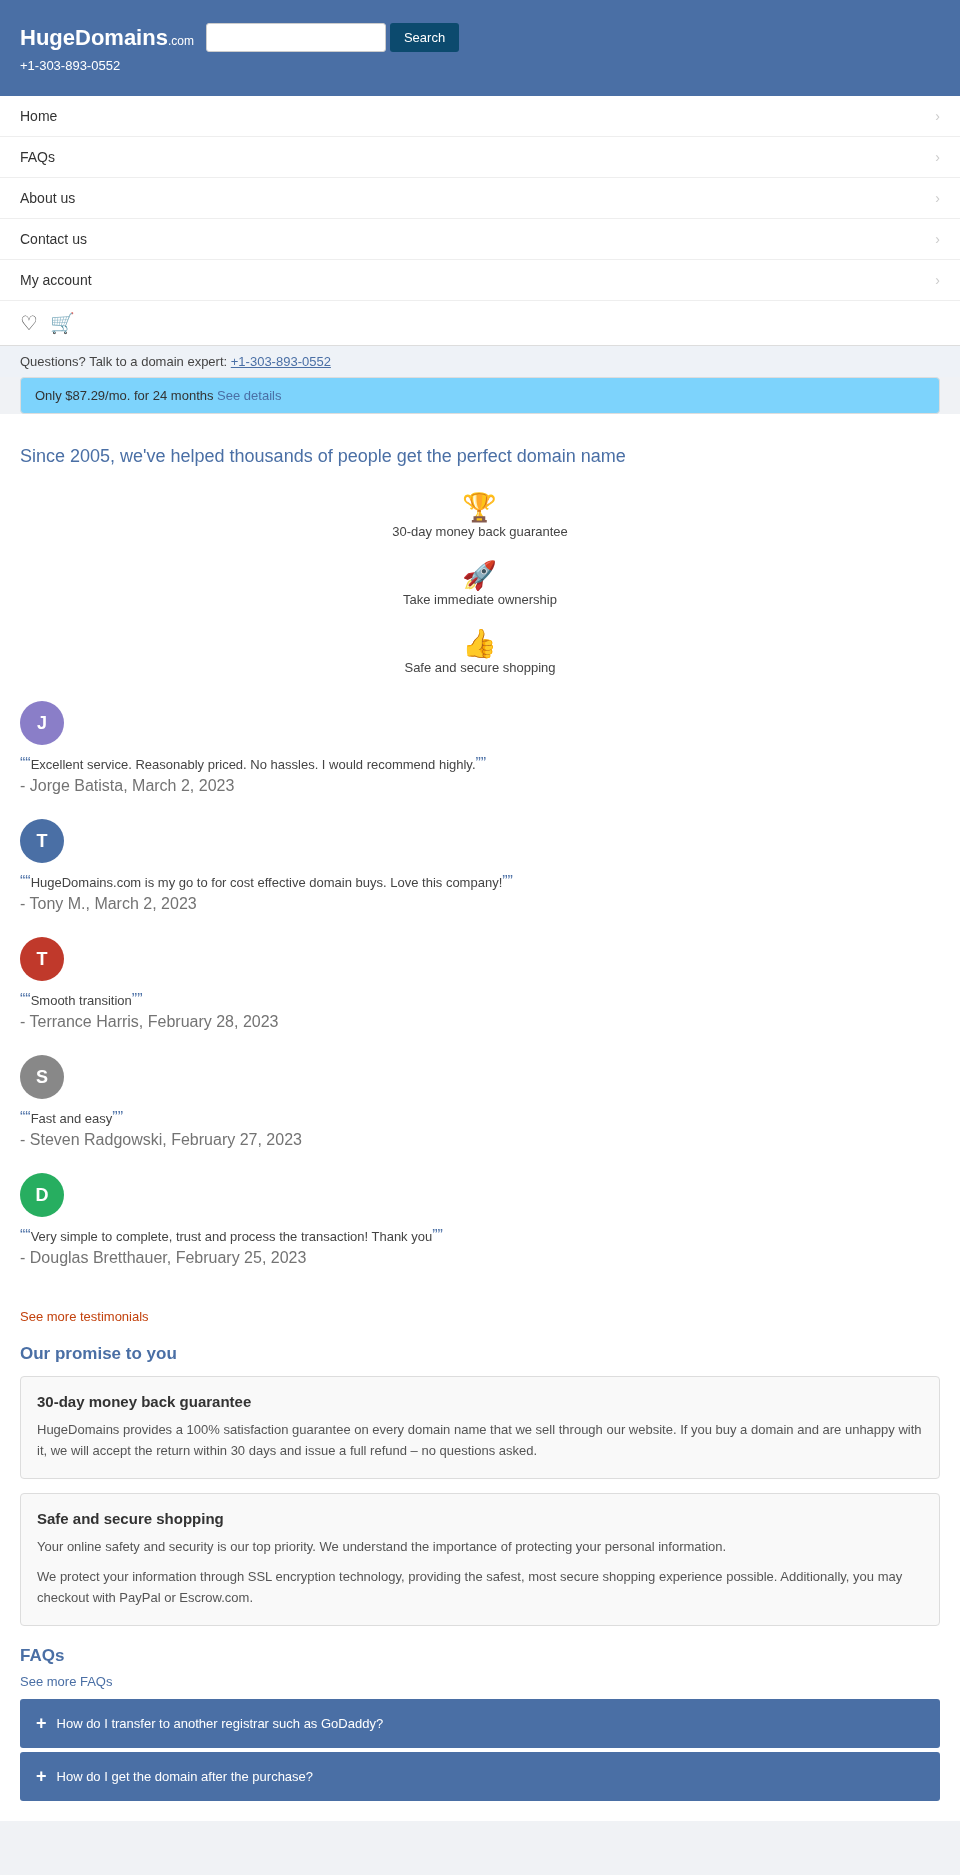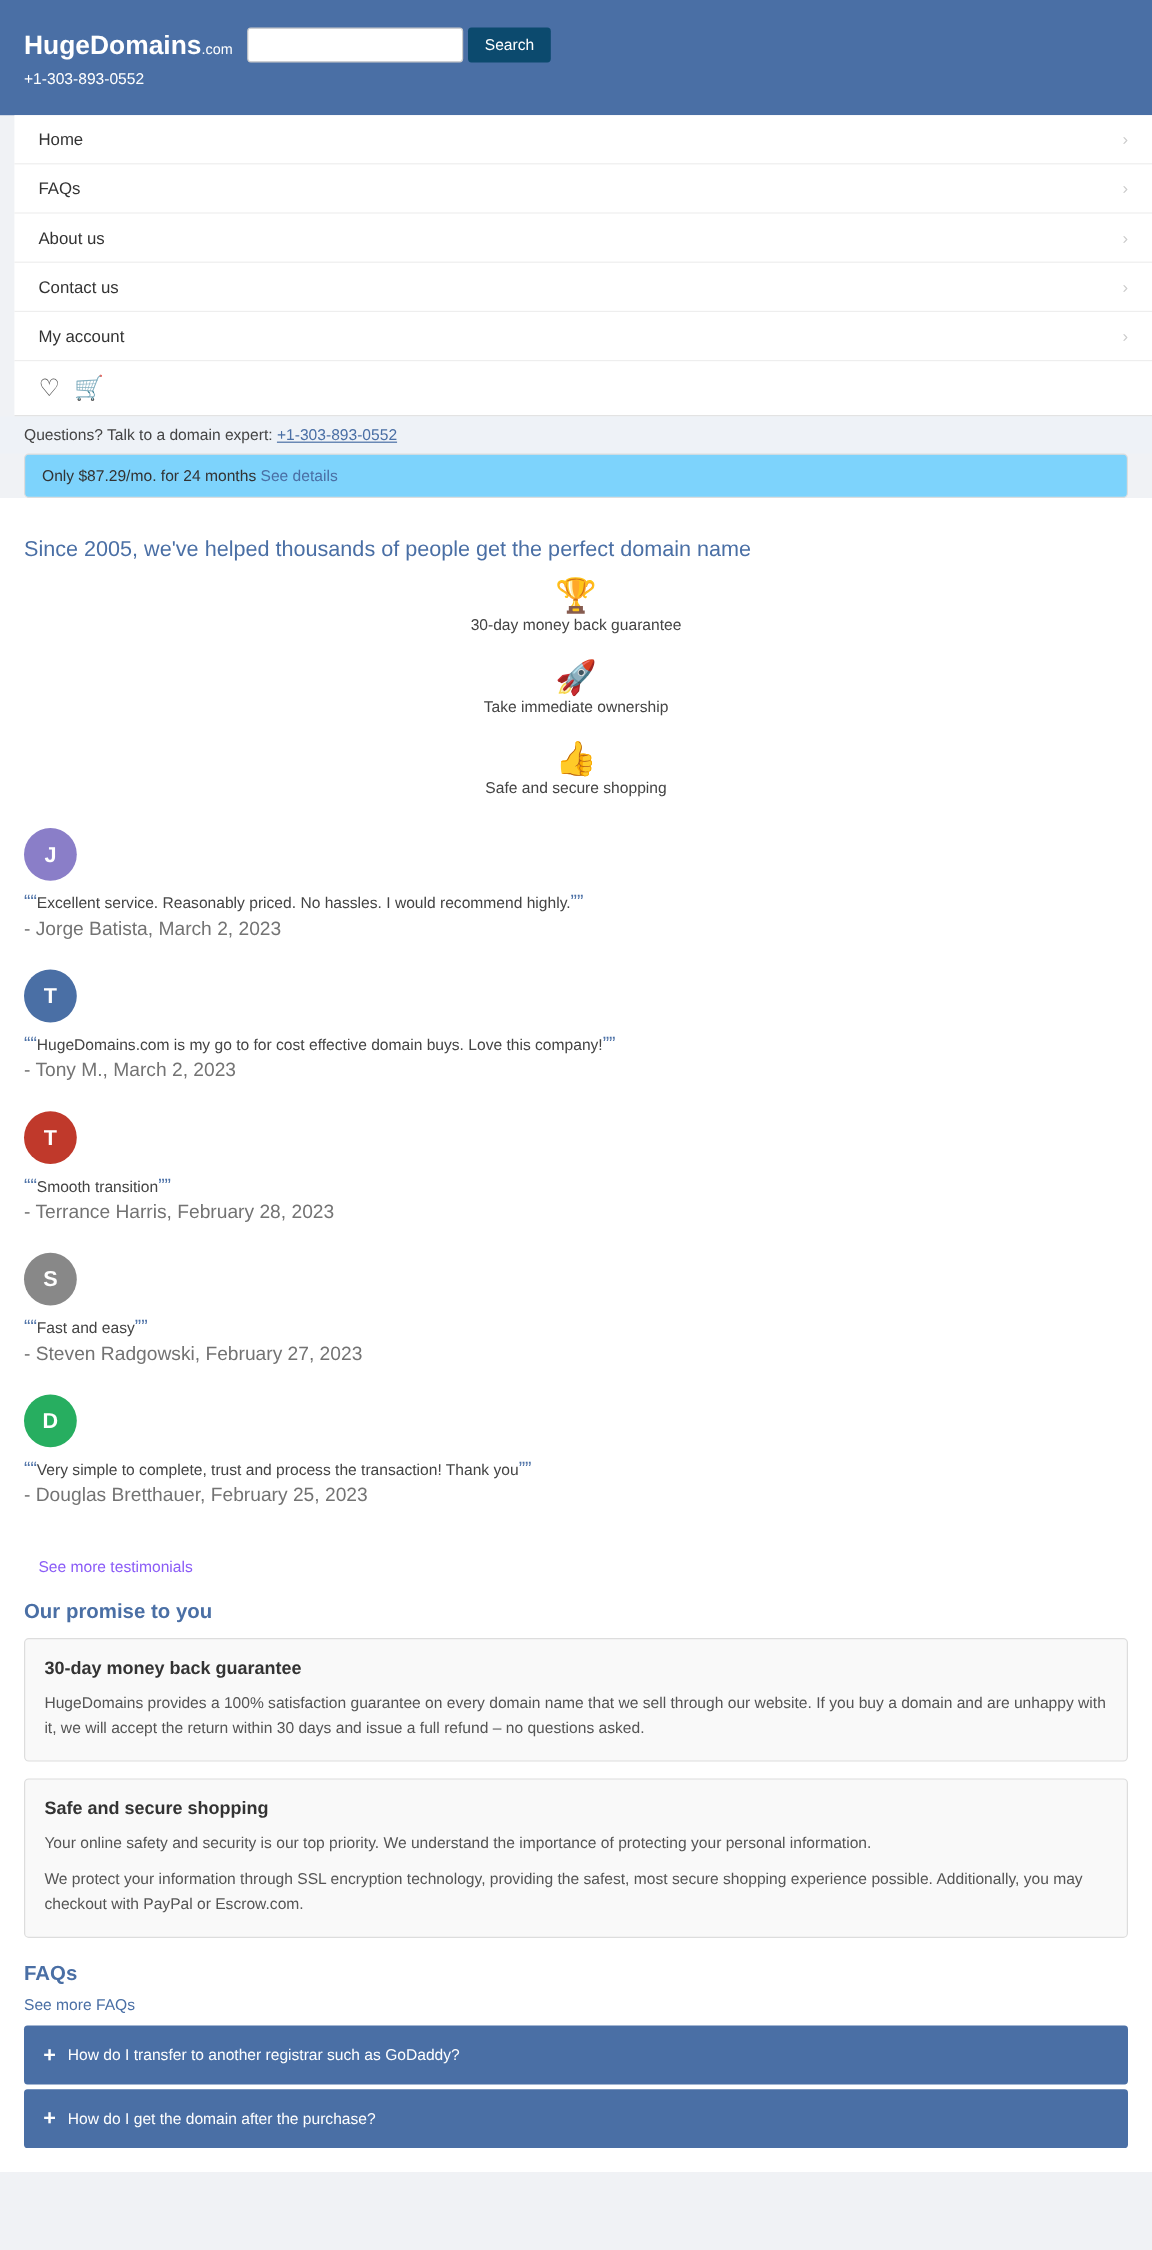--- a/index.html
+++ b/index.html
@@ -9,47 +9,47 @@
     .header { background: #4a6fa5; padding: 23px 20px; }
     .header-top { display: flex; align-items: center; gap: 12px; }
     .logo { color: white; font-size: 22px; font-weight: bold; }
     .logo .com { font-size: 12px; font-weight: normal; }
     .search-form { display: flex; gap: 4px; }
     .search-input { padding: 6px 10px; border: 1px solid #ccc; border-radius: 3px; width: 180px; font-size: 13px; }
     .search-btn { padding: 6px 14px; background: #0c4a6e; color: white; border: none; border-radius: 3px; cursor: pointer; font-size: 13px; }
     .phone { color: white; font-size: 13px; margin-top: 6px; }
 
     
-    .nav { background: white; border-bottom: 1px solid #ddd; margin-left: 12px; }
+    .nav { background: white; border-bottom: 1px solid #ddd; }
     .nav-item { padding: 12px 20px; border-bottom: 1px solid #eee; display: flex; justify-content: space-between; align-items: center; cursor: pointer; color: #333; font-size: 14px; }
     .nav-icons { display: flex; gap: 12px; padding: 10px 20px; }
     .nav-icon { font-size: 20px; cursor: pointer; color: #555; }
 
     
     .tooltip-banner { background: #7dd3fc; margin: 0 20px; padding: 10px 14px; border: 1px solid #ddd; border-radius: 4px; font-size: 13px; color: #333; position: relative; }
     .tooltip-banner a { color: #4a6fa5; text-decoration: none; }
 
     
     .main { background: white; padding: 16px 20px; }
 
     
-    .section-title { color: #4a6fa5; font-size: 18px; font-weight: normal; margin: 16px 0 2px; }
+    .section-title { color: #4a6fa5; font-size: 18px; font-weight: normal; margin: 16px 0 14px; }
     .feature-icon { font-size: 28px; color: #555; }
     .feature-label { font-size: 13px; color: #444; }
 
     
     .testimonials { padding: 0 0 10px; }
     .testimonial { margin-bottom: 24px; }
     .testimonial-avatar { width: 44px; height: 44px; border-radius: 50%; display: inline-flex; align-items: center; justify-content: center; color: white; font-size: 18px; font-weight: bold; margin-bottom: 6px; }
     .testimonial-text { font-size: 13px; color: #444; margin: 4px 0; }
     .testimonial-text::before { content: '\201C\201C'; color: #4a6fa5; font-size: 16px; }
     .testimonial-text::after { content: '\201D\201D'; color: #4a6fa5; font-size: 16px; }
     .testimonial-author { font-size: 16px; color: #737373; margin-top: 3px; }
 
-    .see-more-link { color: #8b5cf6; font-size: 13px; text-decoration: none; display: block; margin: 8px 12px 20px; }
+    .see-more-link { color: #c2410c; font-size: 13px; text-decoration: none; display: block; margin: 8px 0 20px; }
 
     
     .promise-title { color: #4a6fa5; font-size: 17px; margin: 16px 0 12px; }
     .promise-card { border: 1px solid #ddd; border-radius: 4px; padding: 16px; margin-bottom: 14px; background: #f9f9f9; }
     .promise-card-title { font-size: 15px; font-weight: bold; color: #333; margin-bottom: 10px; }
     .promise-card-text { font-size: 13px; color: #555; line-height: 1.6; }
 
     
     .faqs-section { margin-top: 20px; }
     .faqs-title { color: #4a6fa5; font-size: 17px; margin-bottom: 8px; }

